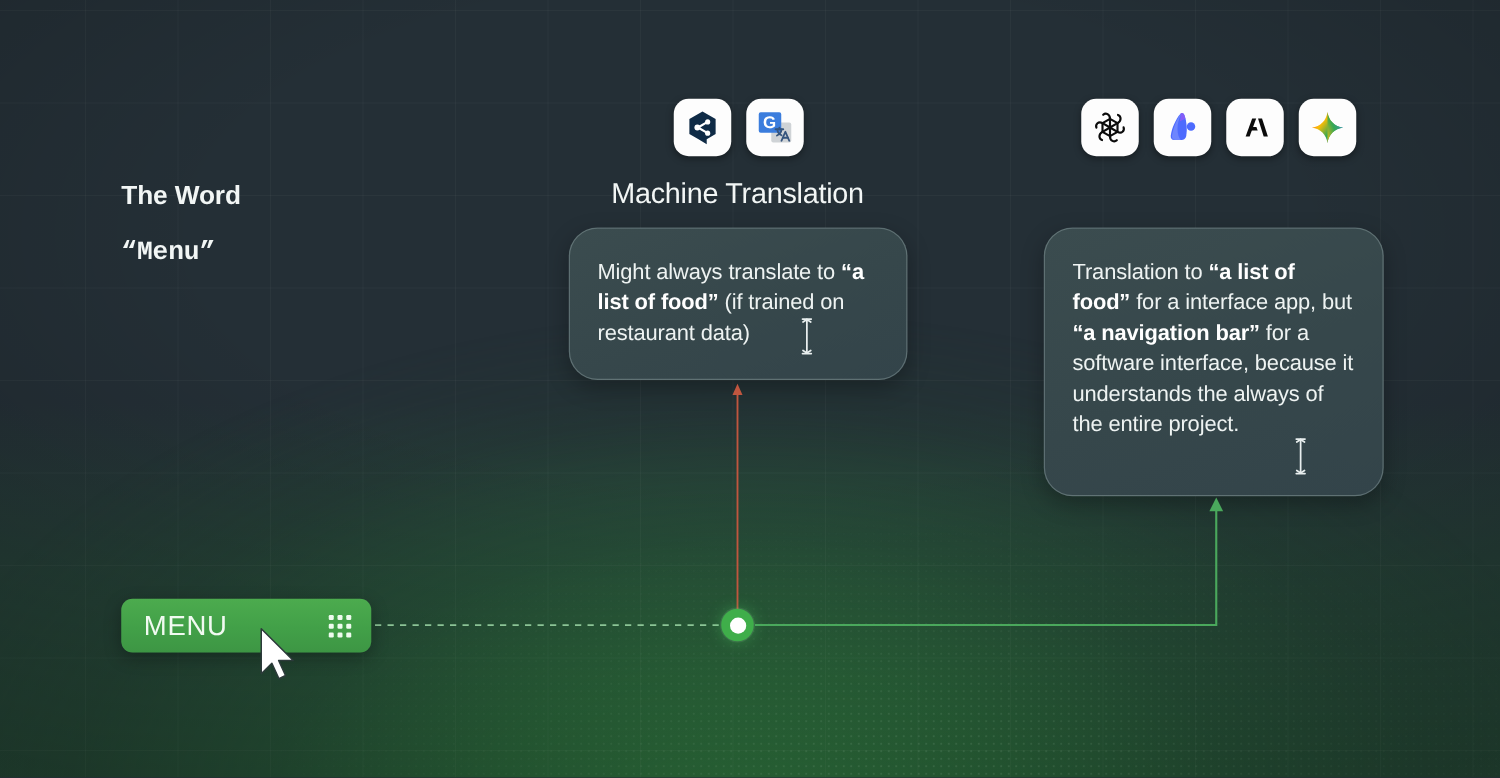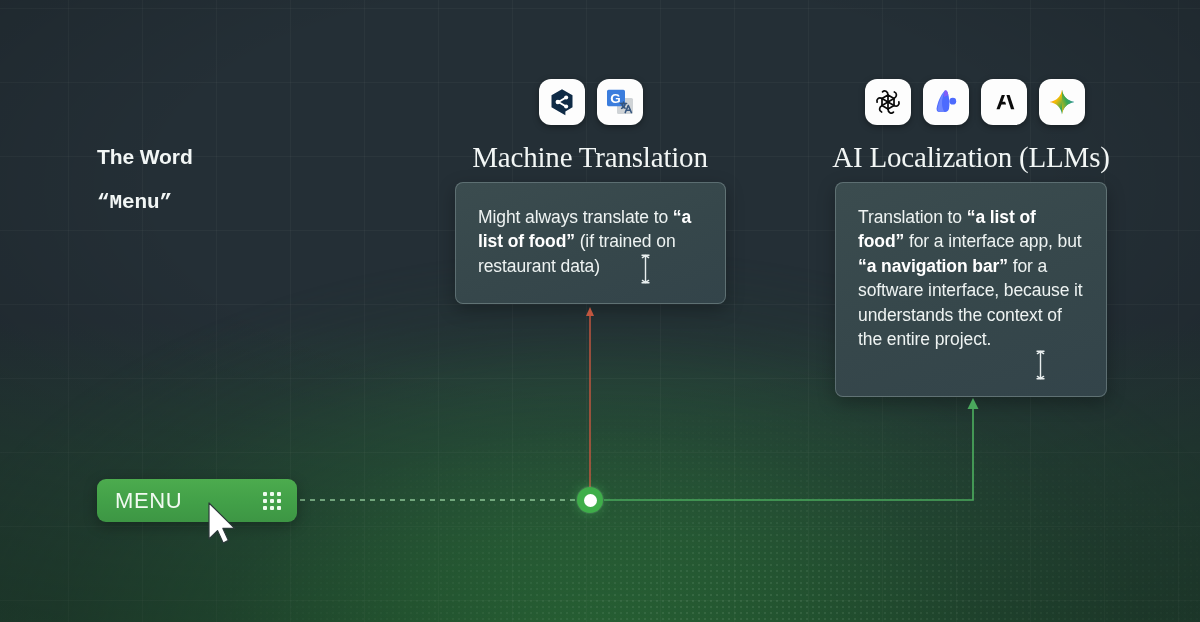--- a/index.html
+++ b/index.html
@@ -58,26 +58,25 @@
   .bg-vig {
     position: absolute; inset: 0;
     background: radial-gradient(ellipse 90% 80% at 50% 30%, rgba(0,0,0,0) 40%, rgba(0,0,0,0.28) 100%);
     pointer-events: none;
   }
 
   
   .col-title {
     position: absolute;
     color: #f2f6f5;
-    font-size: 29px;
+    font-size: 23px;
     font-weight: 500;
     letter-spacing: -0.2px;
     white-space: nowrap;
     text-align: center;
-    font-family: Liberation Serif, serif;
   }
 
   .left-label {
     position: absolute;
     color: #f2f6f5;
     font-size: 21px;
     font-weight: 600;
     letter-spacing: -0.1px;
     white-space: nowrap;
   }
@@ -90,21 +89,21 @@
     background: #fdfdfd;
     display: flex; align-items: center; justify-content: center;
     box-shadow: 0 2px 6px rgba(0,0,0,0.35);
     overflow: hidden;
   }
   .icon-chip svg { display: block; }
 
   
   .card {
     position: absolute;
-    border-radius: 8px;
+    border-radius: 23px;
     background: linear-gradient(160deg, #3b4c4f 0%, #36474b 55%, #33444a 100%);
     border: 1px solid rgba(185,205,205,0.30);
     box-shadow: 0 6px 18px rgba(0,0,0,0.28);
     color: #eef3f2;
     font-size: 17.5px;
     line-height: 24.4px;
     letter-spacing: -0.1px;
   }
   .card .inner { padding: 22px 21px 20px 22px; }
   .card b { font-weight: 700; color: #ffffff; }
@@ -259,25 +258,24 @@
             <stop offset="0%" stop-color="#4285f4"></stop>
             <stop offset="55%" stop-color="#34a853"></stop>
             <stop offset="100%" stop-color="#fbbc05"></stop>
           </linearGradient>
         </defs>
         <path d="M16 3.5 C16.9 10.3 21.7 15.1 28.5 16 C21.7 16.9 16.9 21.7 16 28.5 C15.1 21.7 10.3 16.9 3.5 16 C10.3 15.1 15.1 10.3 16 3.5 Z" fill="url(#gemg)"></path>
         <path d="M16 3.5 C16.9 10.3 21.7 15.1 28.5 16 C21.7 16.9 16.9 21.7 16 28.5 Z" fill="url(#gemg2)" opacity="0.92"></path>
       </svg>
     </div>
   </div>
-  <div class="col-title" style="left:821px; top:141px; width:300px;">AI Localization (LLMs)</div>
 
   <div class="card" style="left:835px; top:182px; width:272px; height:215px;">
     <div class="inner">
-      <span>Translation to </span><b>“a list of food”</b><span> for a interface app, but </span><b>“a navigation bar”</b><span> for a software interface, because it understands the context of the entire project.</span>
+      <span>Translation to </span><b>“a list of food”</b><span> for a interface app, but </span><b>“a navigation bar”</b><span> for a software interface, because it understands the always of the entire project.</span>
     </div>
   </div>
   <div class="ibeam" style="left:1035px; top:349px;">
     <svg width="11" height="32" viewBox="0 0 11 32">
       <g stroke="#e8eeee" stroke-width="1.4" fill="none" stroke-linecap="round">
         <path d="M5.5 2.5 V29.5"></path>
         <path d="M2 2.2 H9"></path>
         <path d="M2 29.8 H9"></path>
         <path d="M2.4 4.6 L5.5 2.6 L8.6 4.6"></path>
         <path d="M2.4 27.4 L5.5 29.4 L8.6 27.4"></path>

